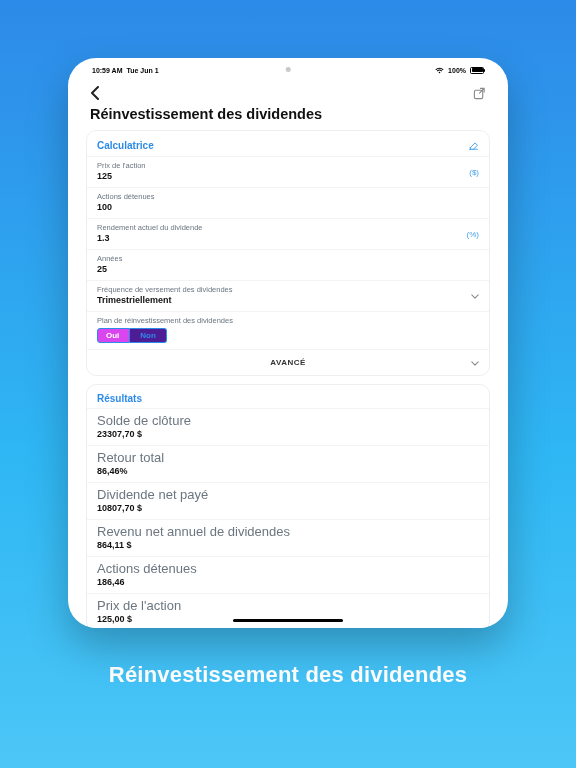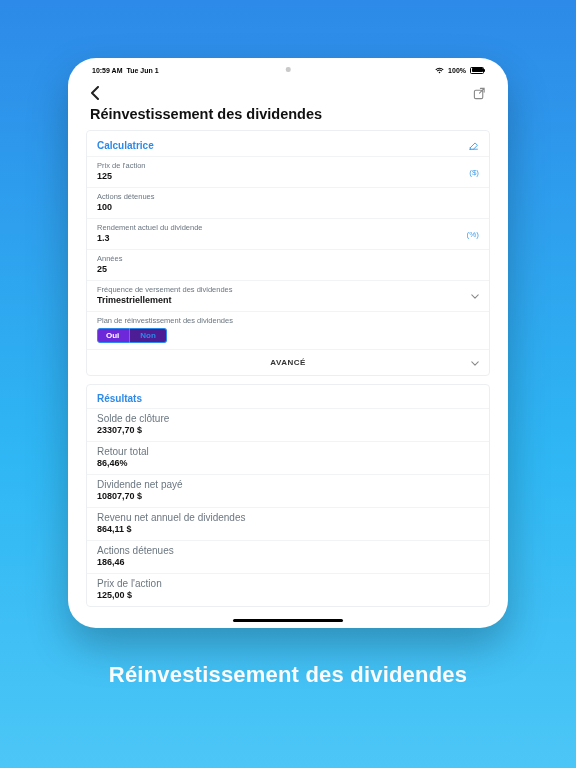--- a/index.html
+++ b/index.html
@@ -50,21 +50,21 @@
   .page-title {
     font-size: 14.5px;
     font-weight: 700;
     color: #111;
     padding: 0 22px 8px;
   }
   .scroll-area { flex: 1; overflow: hidden; padding: 0 18px; }
   .card {
     background: #fff;
     border: 1px solid #eceff2;
-    border-radius: 4px;
+    border-radius: 10px;
     margin-bottom: 8px;
     padding: 0;
   }
   .card-head {
     display: flex;
     justify-content: space-between;
     align-items: center;
     padding: 8px 10px 4px;
   }
   .card-title { font-size: 10px; font-weight: 600; color: #2d8ae8; }
@@ -101,40 +101,40 @@
     color: #888;
   }
   .seg-row { display: flex; gap: 0; margin-top: 3px; }
   .seg-btn {
     font-size: 8px;
     padding: 2px 10px;
     border: 1px solid #2d8ae8;
     cursor: pointer;
     font-weight: 600;
   }
-  .seg-btn.on { background: #6d28d9; color: #fff; border-top-left-radius: 3px; border-bottom-left-radius: 3px; padding-left: 8px; }
+  .seg-btn.on { background: #d946ef; color: #fff; border-top-left-radius: 3px; border-bottom-left-radius: 3px; padding-left: 8px; }
   .seg-btn.off { background: #4c1d95; color: #2d8ae8; border-left: none; border-top-right-radius: 3px; border-bottom-right-radius: 3px; }
   .advanced-row {
     text-align: center;
     padding: 8px 10px;
     font-size: 8px;
     font-weight: 700;
     letter-spacing: 0.5px;
     color: #333;
     position: relative;
     border-top: 1px solid #f1f3f5;
     cursor: pointer;
   }
   .advanced-row .chevron { right: 10px; }
   .result-field {
     padding: 4px 10px 6px;
     border-top: 1px solid #f1f3f5;
   }
   .result-field:first-of-type { border-top: none; }
-  .result-label { font-size: 10px; color: #6b7680; margin-bottom: 1px; }
+  .result-label { font-size: 13px; color: #6b7680; margin-bottom: 1px; }
   .result-value { font-size: 9px; font-weight: 700; color: #111; }
   .reset-icon { font-size: 10px; color: #46a0ea; }
   .home-indicator {
     position: absolute;
     bottom: 6px;
     left: 50%;
     transform: translateX(-50%);
     width: 110px;
     height: 3.5px;
     background: #000;

